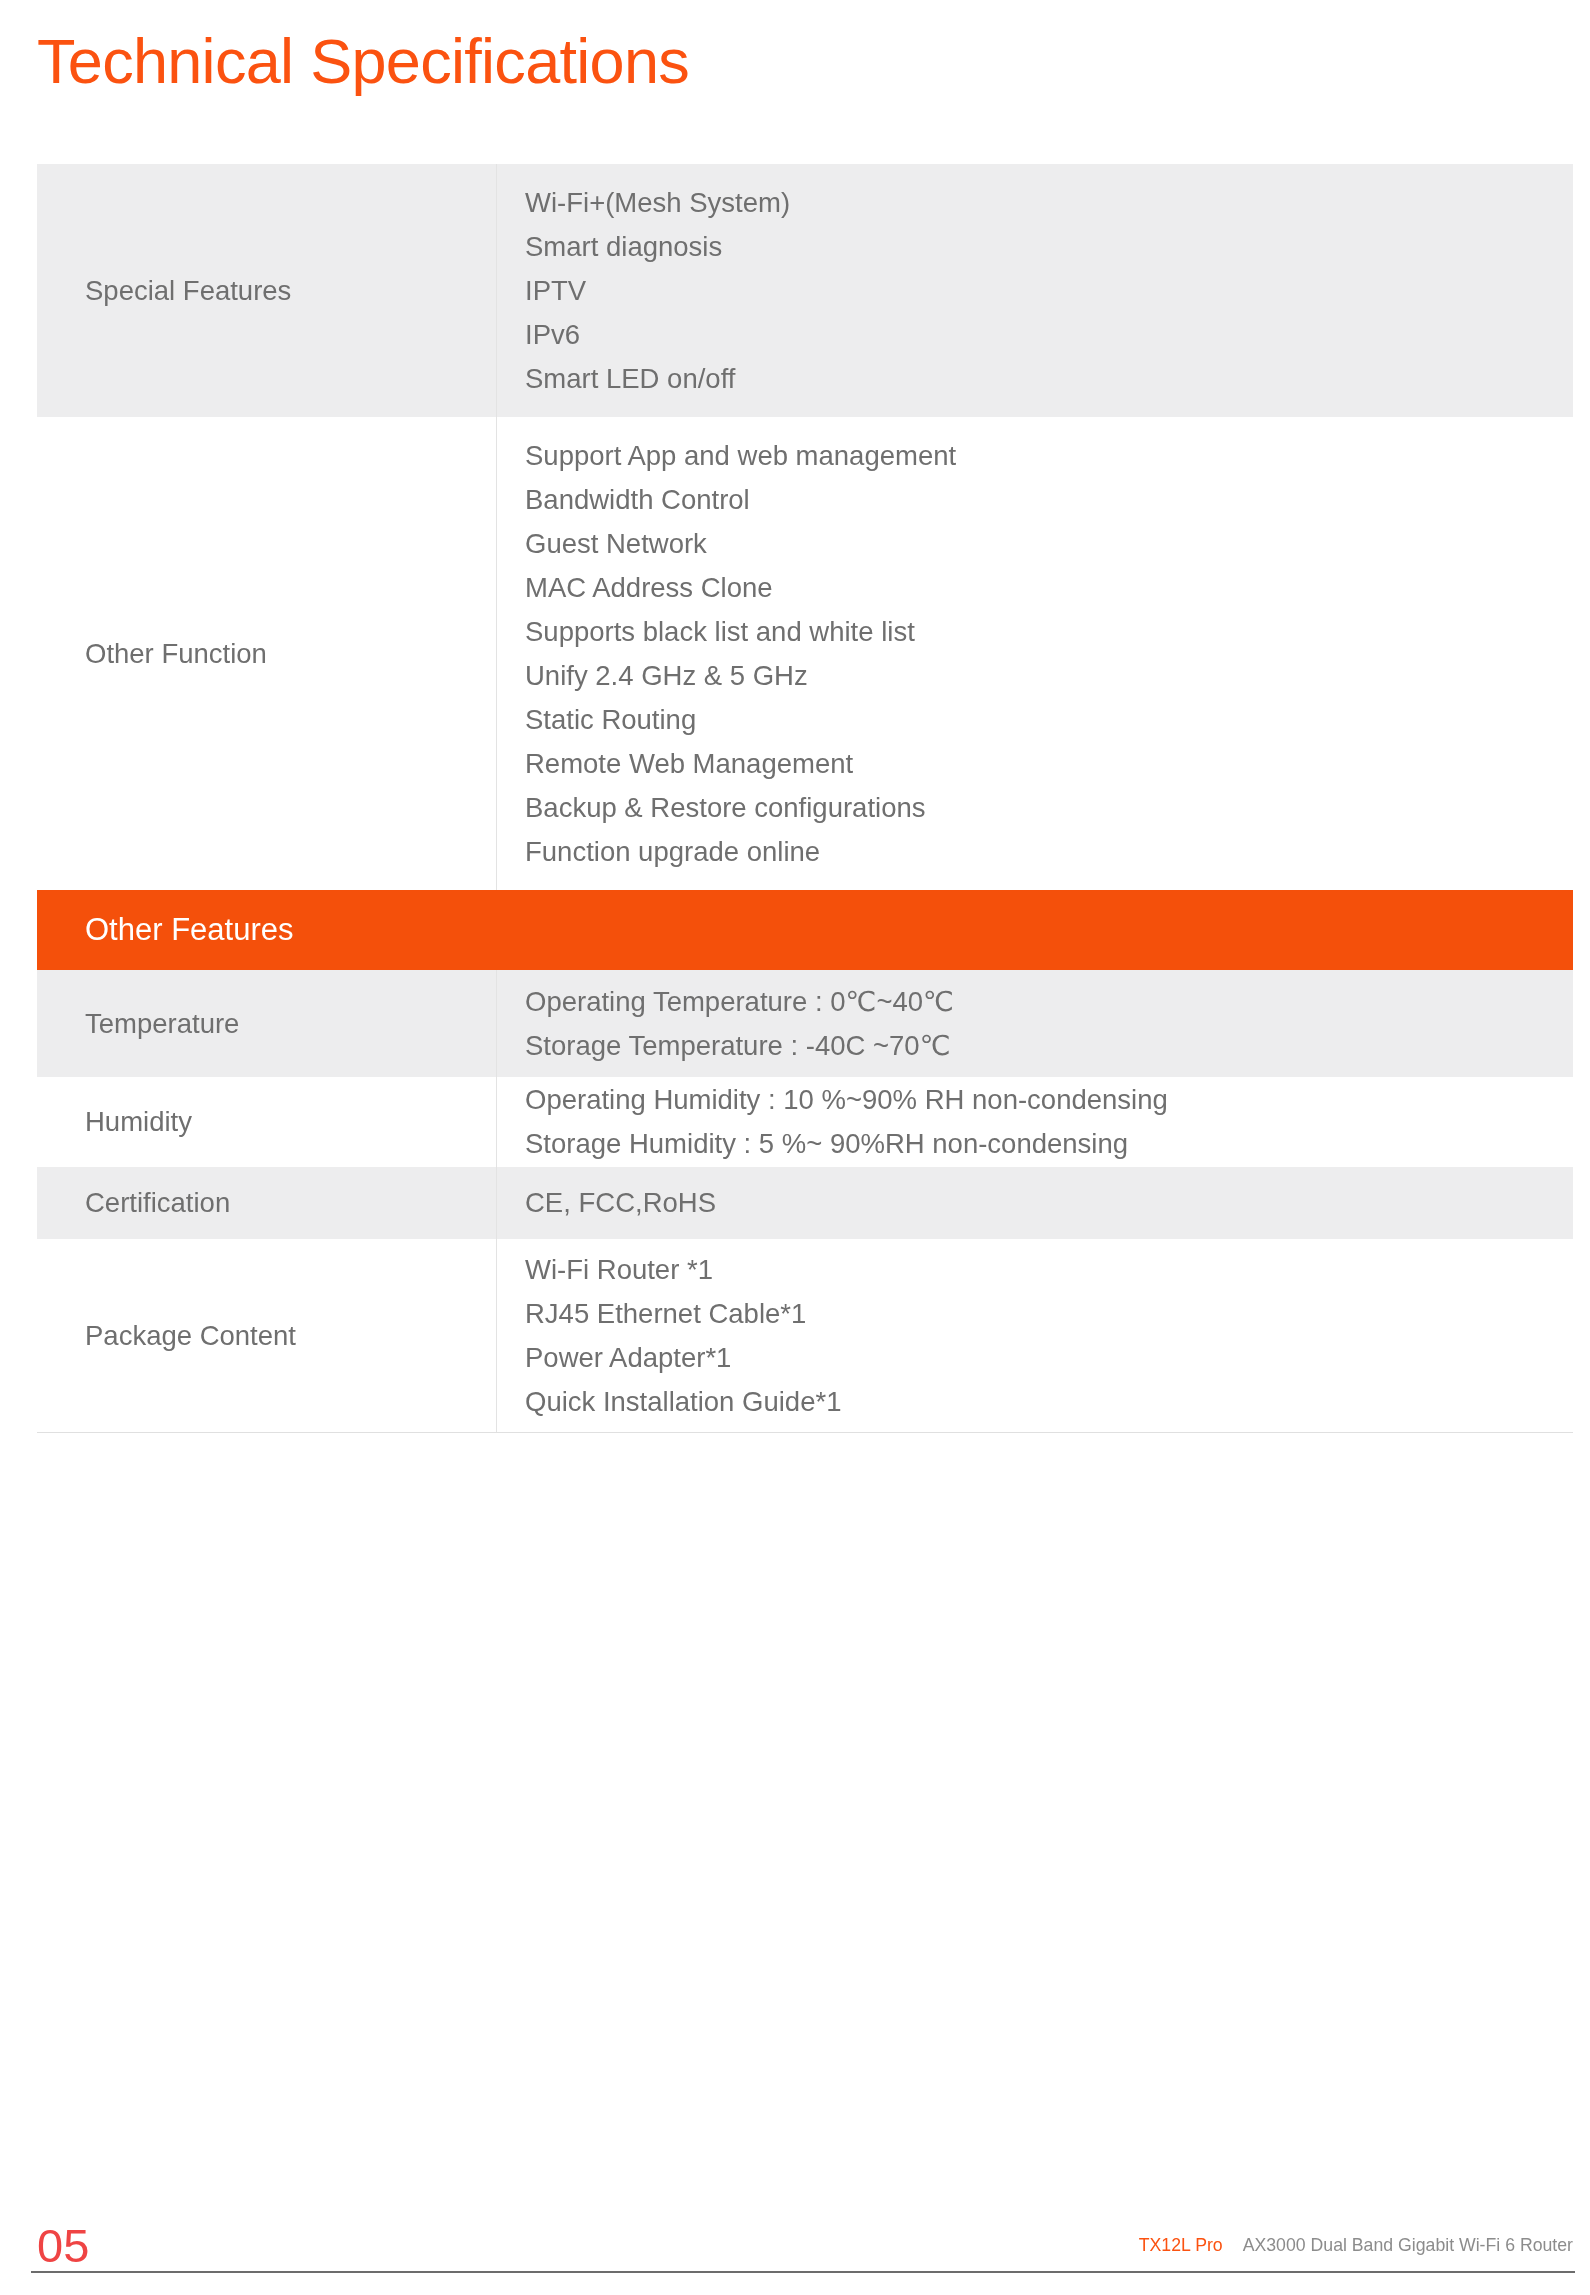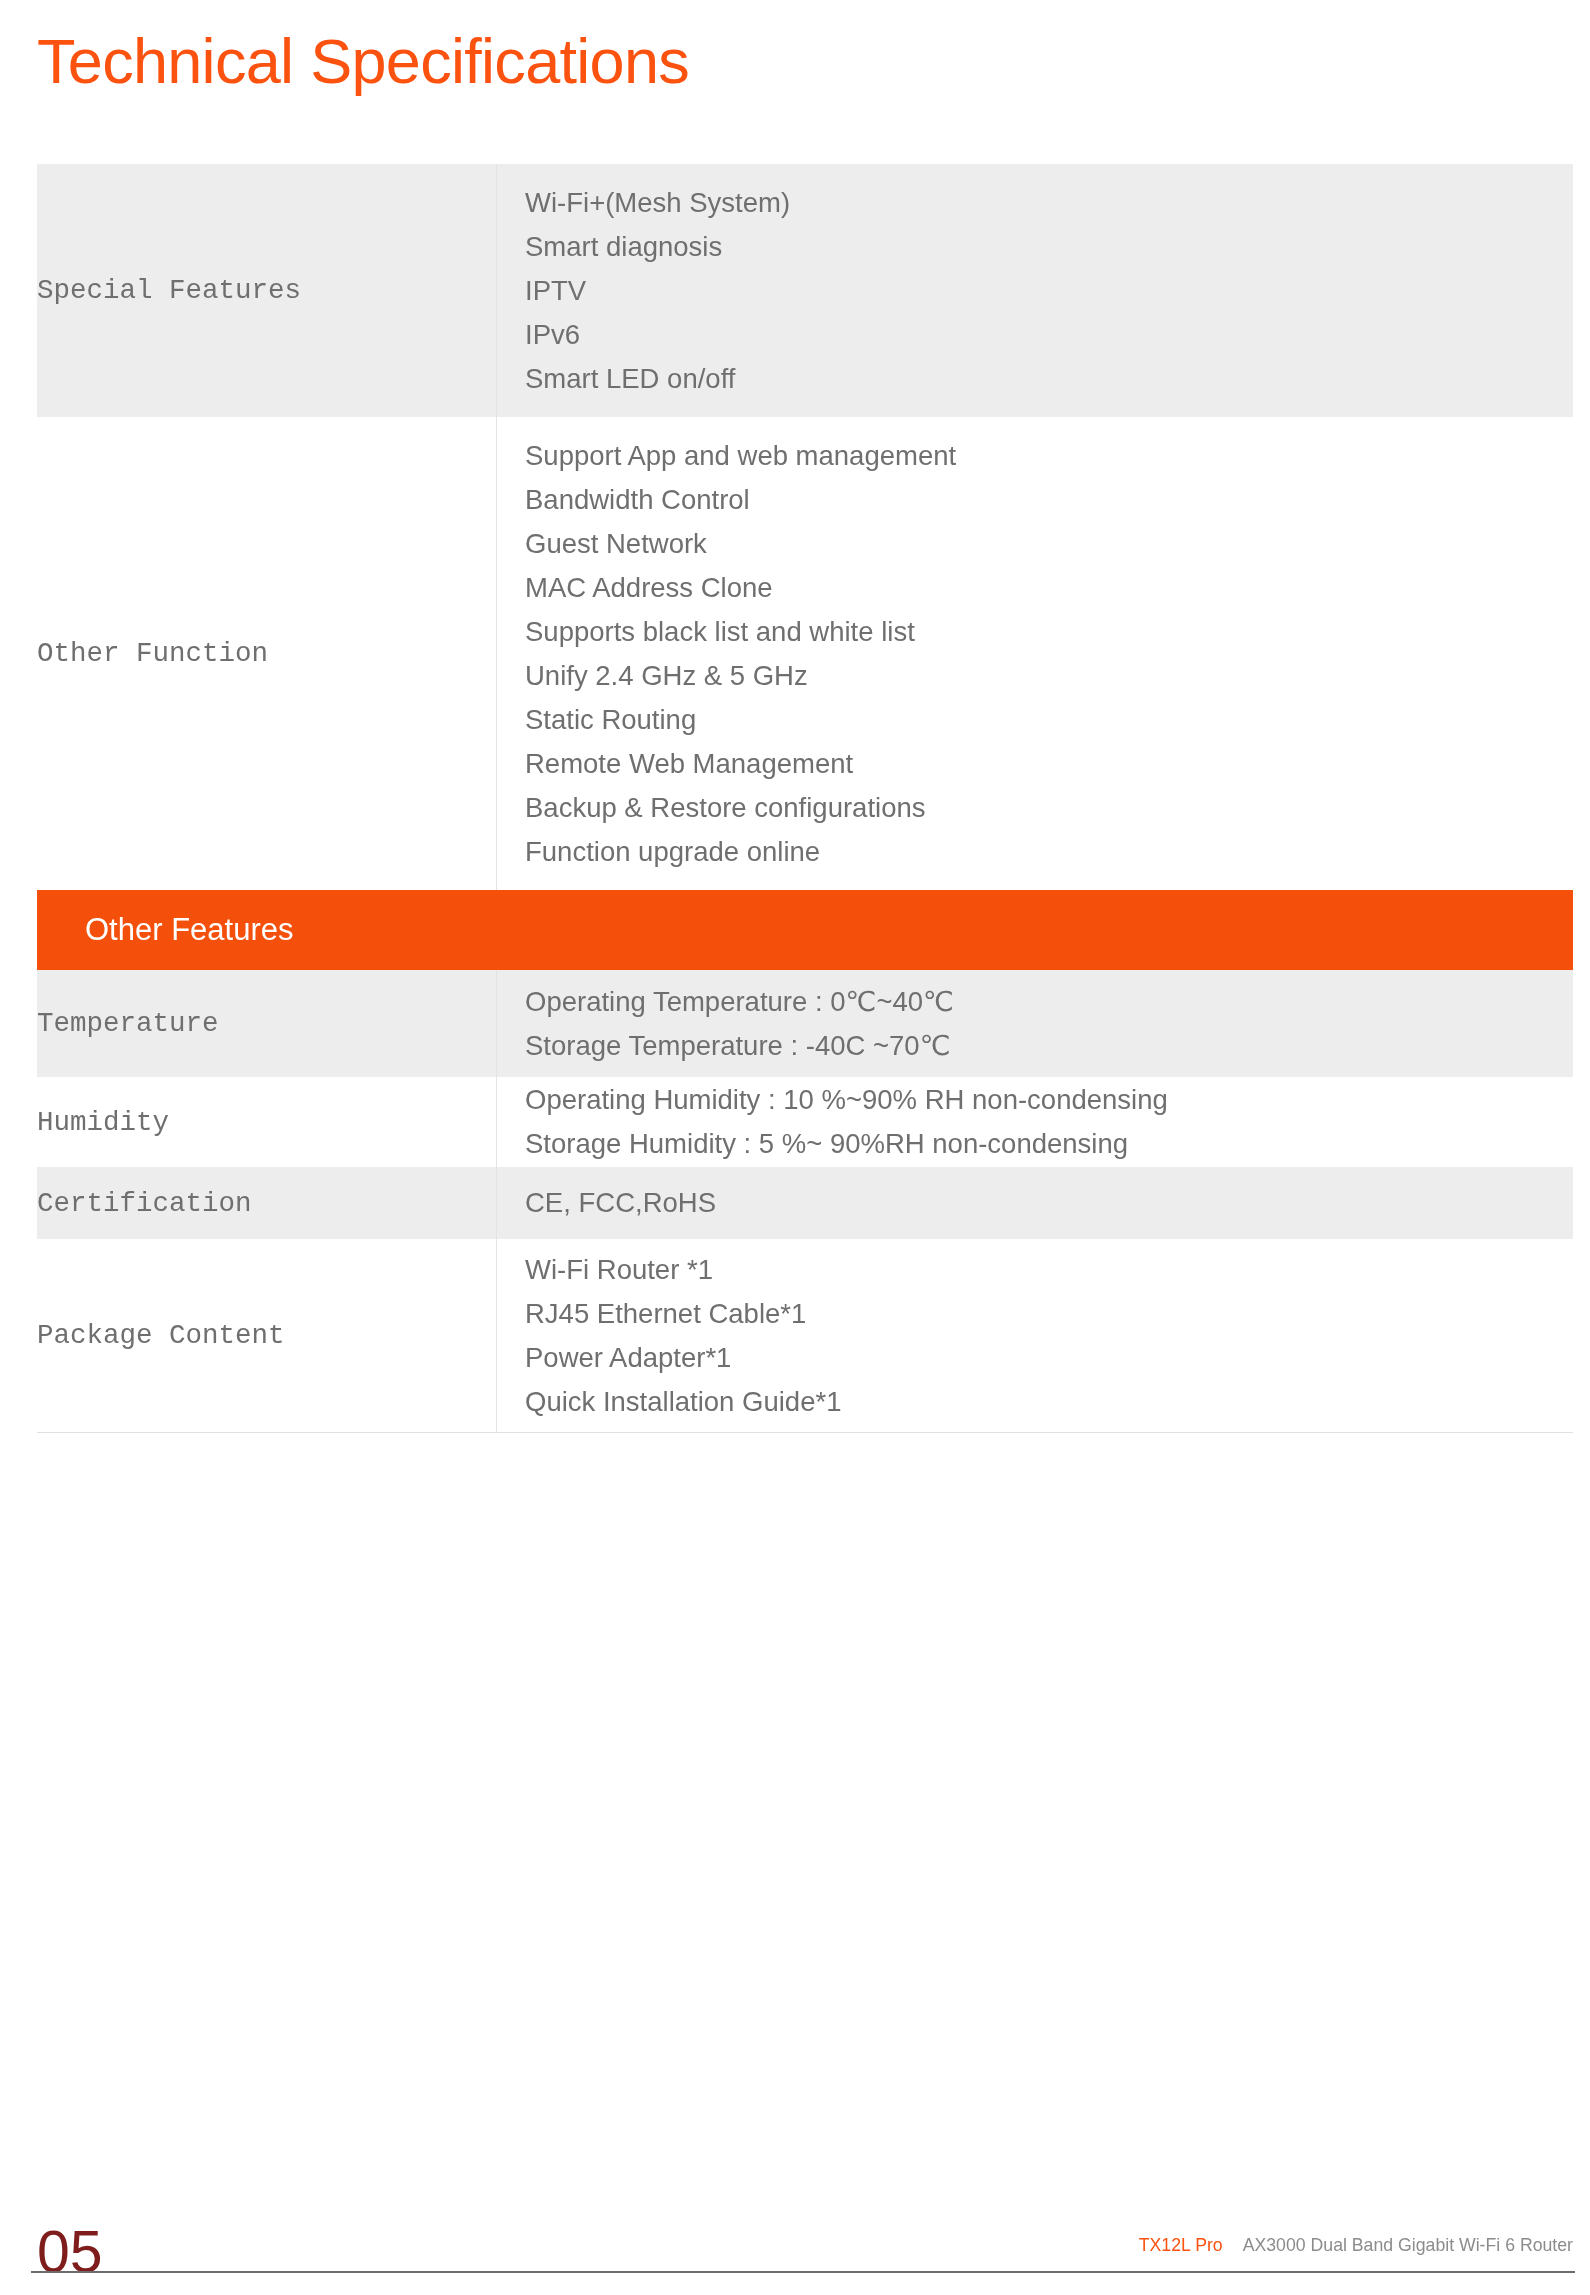--- a/index.html
+++ b/index.html
@@ -33,21 +33,21 @@
     color: var(--text, #6F6F6F);
     font-size: 27.5px;
     font-weight: 400;
   }
   .row { display: flex; width: 100%; }
   .label-cell {
     flex: 0 0 459px;
     width: 459px;
     display: flex;
     align-items: center;
-    font-family: Liberation Mono, monospace;
+    padding-left: 48px;
   }
   .value-cell {
     flex: 1 1 auto;
     border-left: 1.3px solid #E3E3E3;
     display: flex;
     flex-direction: column;
     justify-content: center;
     padding-left: 28px;
   }
   .line { line-height: 44px; white-space: nowrap; }
@@ -68,23 +68,23 @@
     padding-left: 48px;
     font-size: 31px;
     font-weight: 400;
   }
 
   
   .page-number {
     position: absolute;
     left: 37px;
     top: 2218px;
-    font-size: 59px;
+    font-size: 47px;
     font-weight: 400;
-    color: #7f1d1d;
+    color: #ef4444;
   }
   .footer-rule {
     position: absolute;
     left: 31px;
     top: 2271px;
     width: 1544px;
     height: 2px;
     background: var(--rule, #6C6C6C);
   }
   .footer-right {

